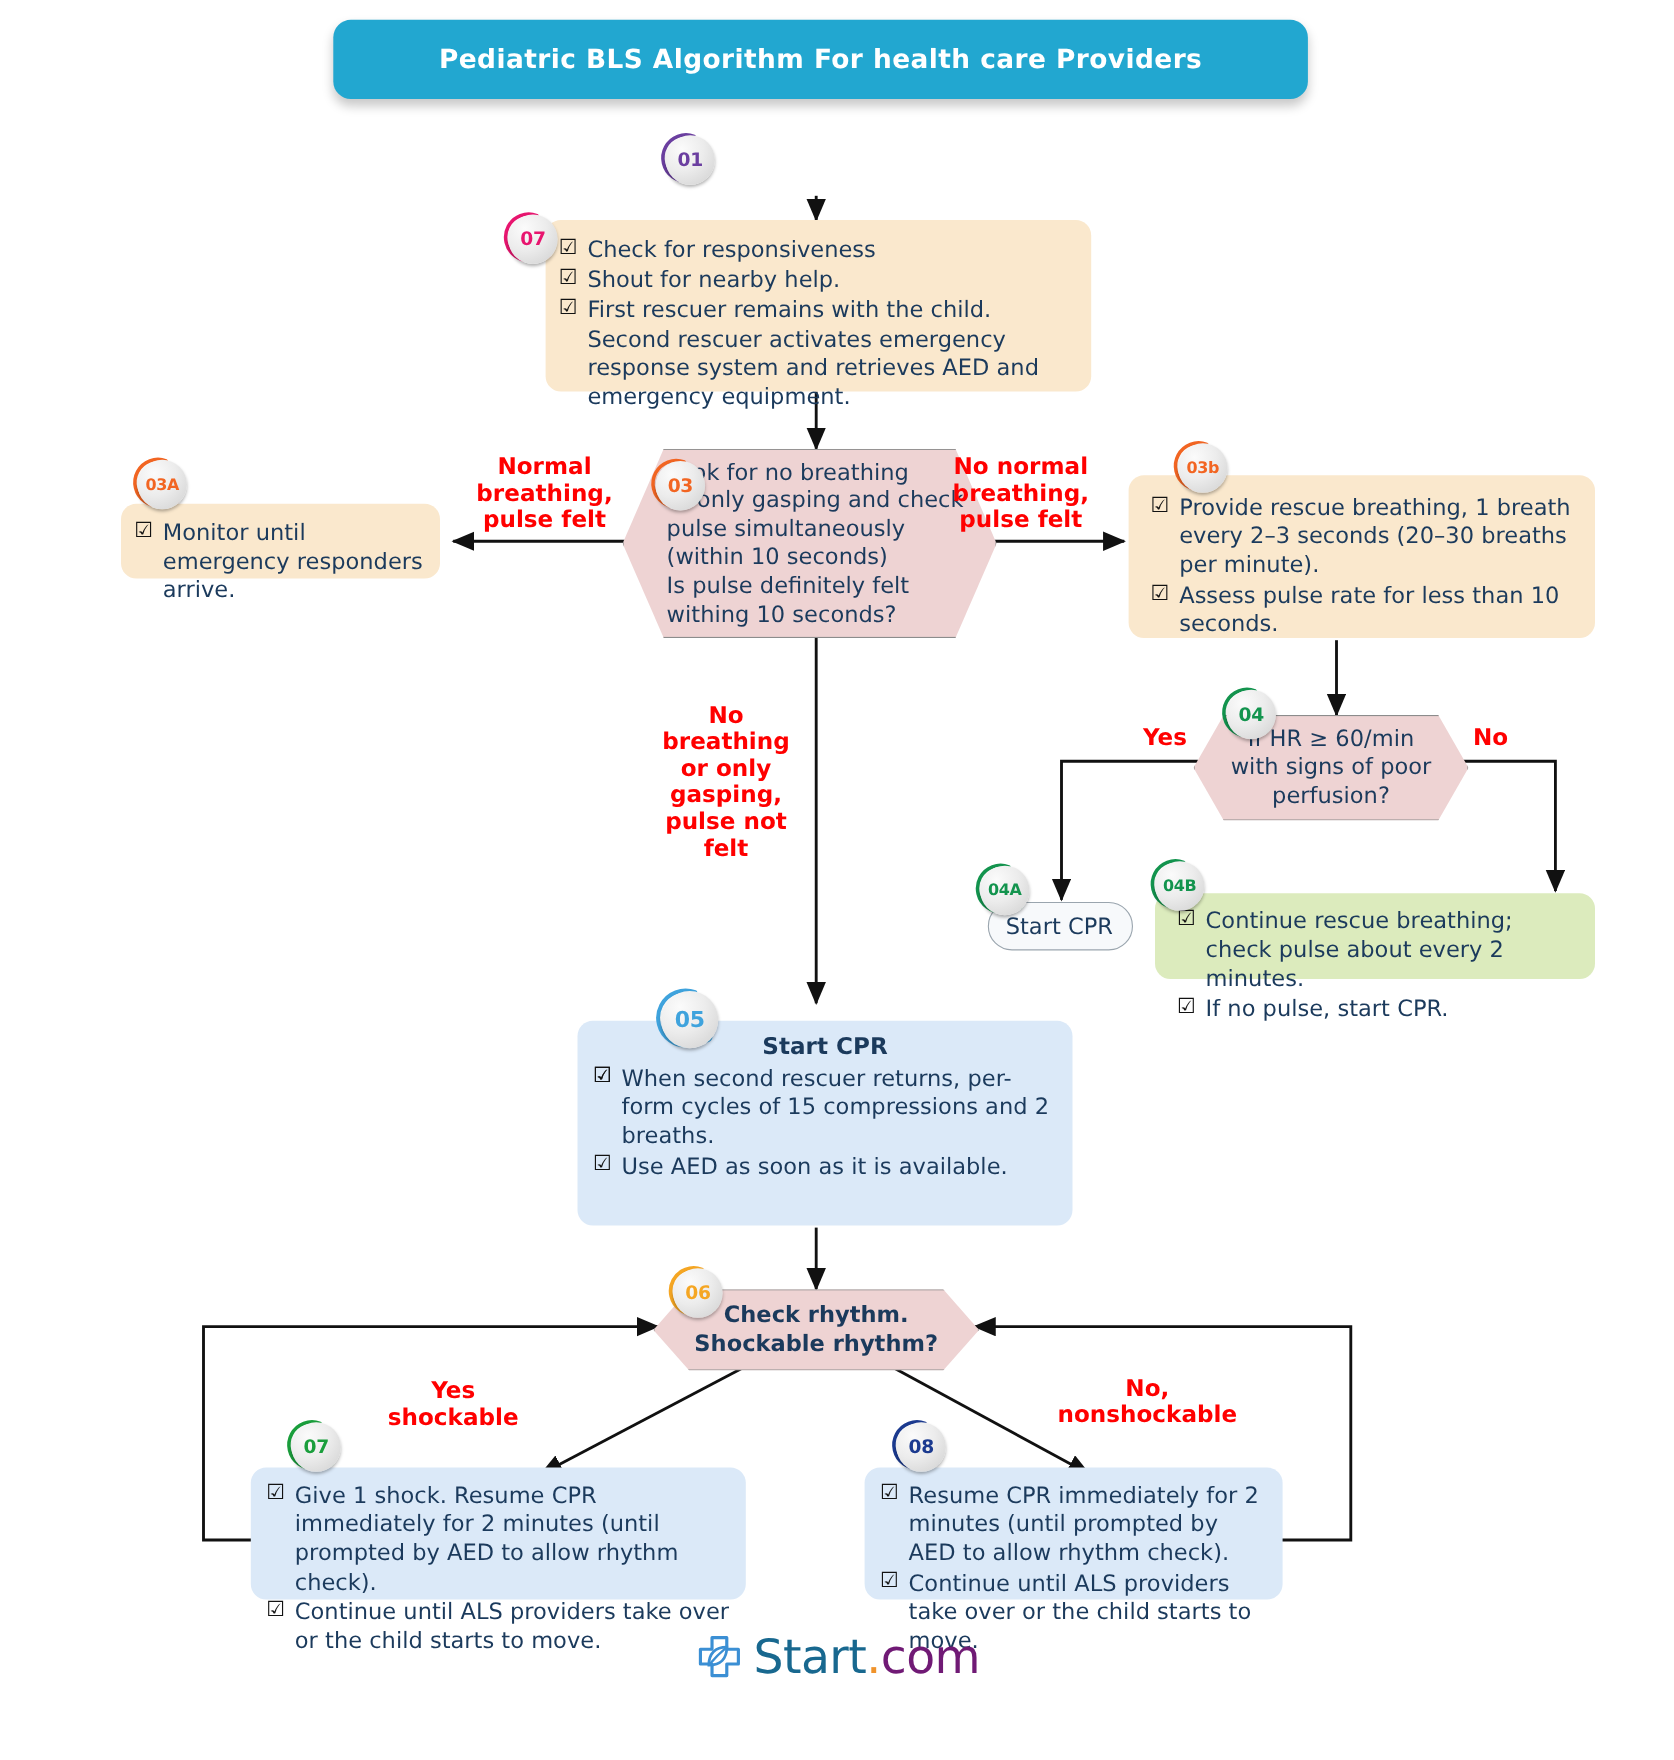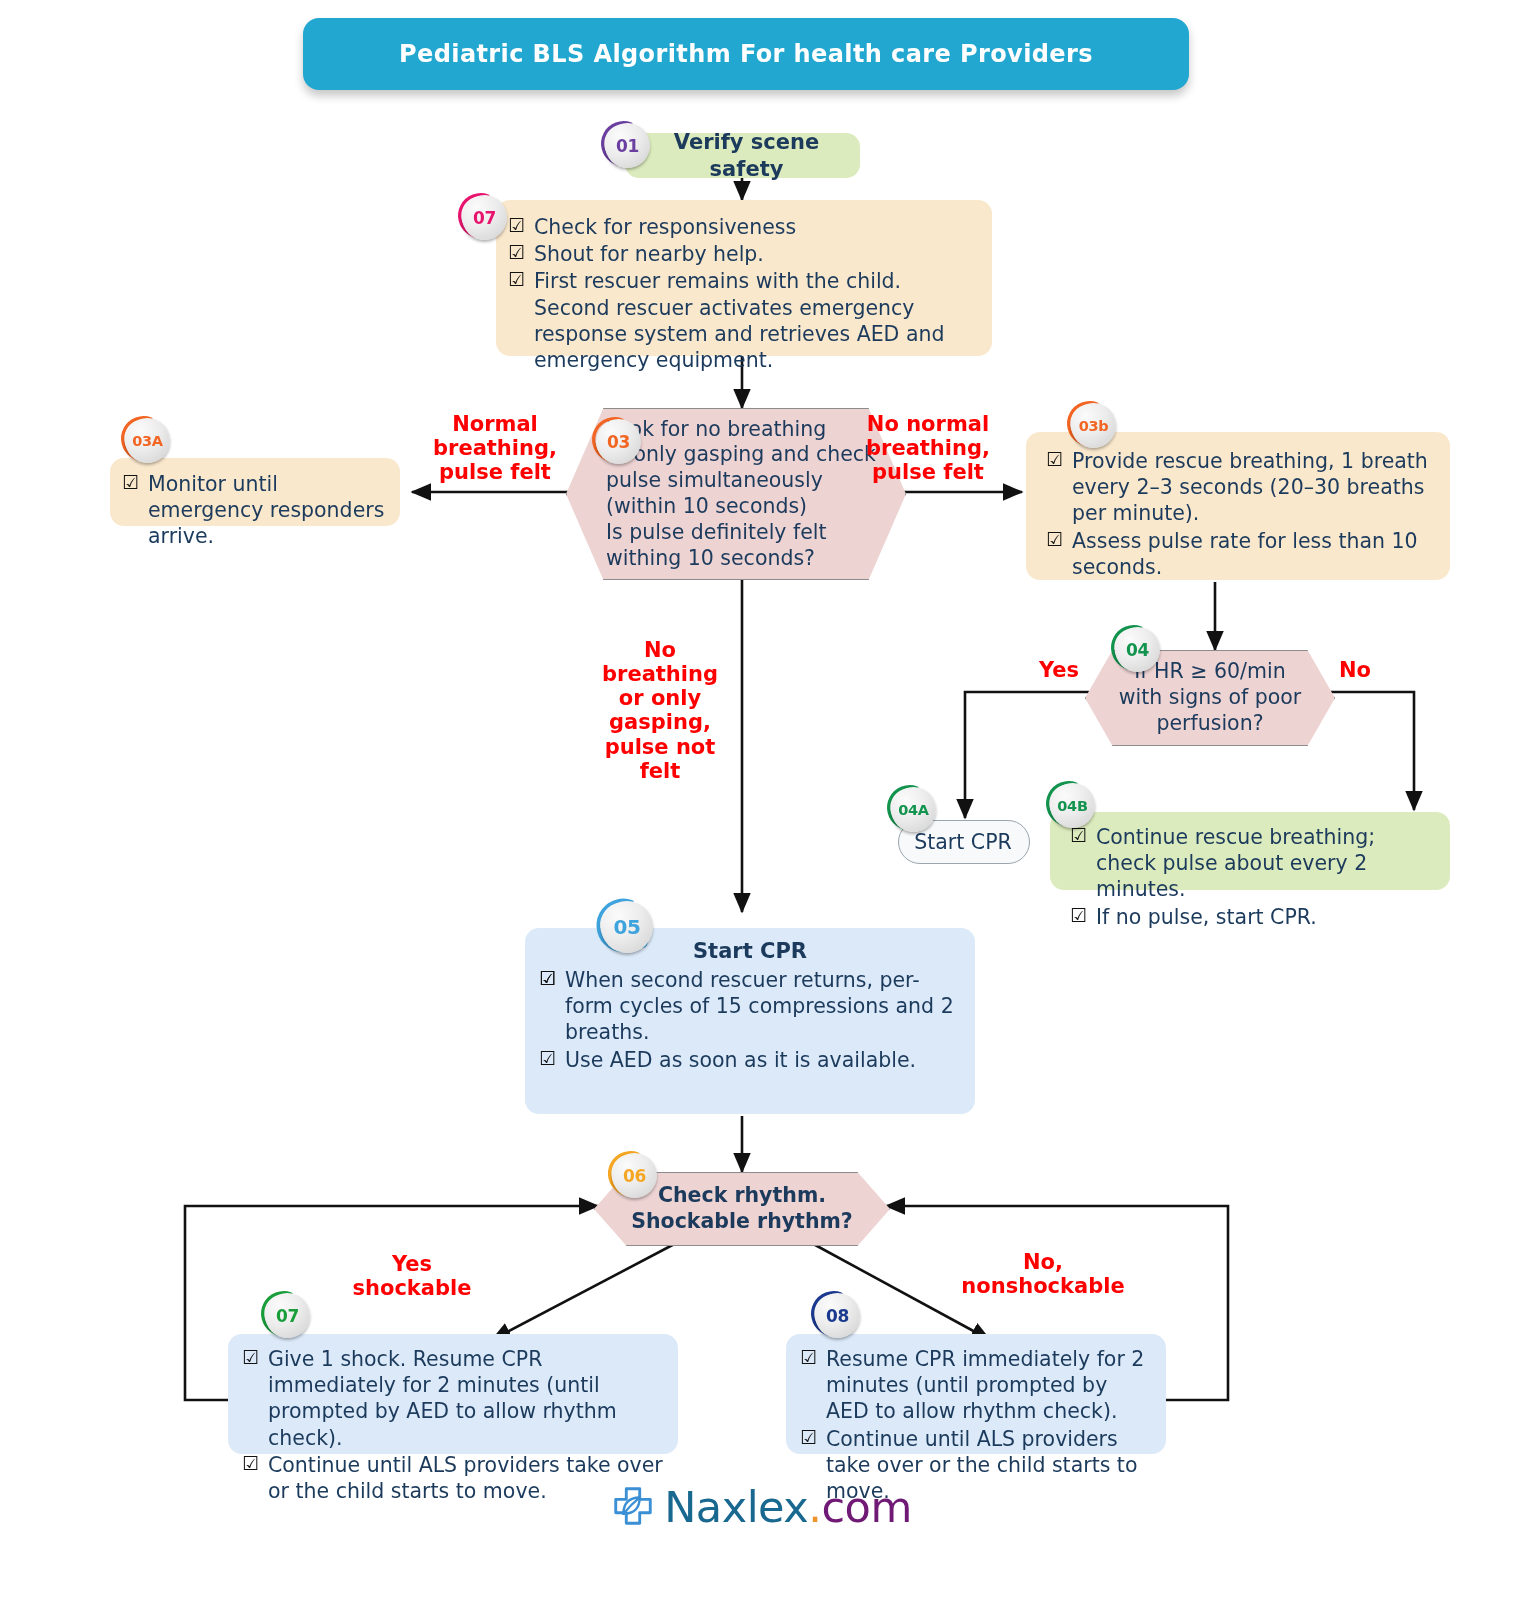--- a/index.html
+++ b/index.html
@@ -157,23 +157,20 @@
       <path d="M232,1400 L185,1400 L185,1206 L598,1206"></path>
 
       <path d="M1165,1400 L1228,1400 L1228,1206 L886,1206"></path>
     </g>
   </svg>
 
   <div class="title-bar">
     <div class="t">Pediatric BLS Algorithm For health care Providers</div>
   </div>
 
-  <div class="node green" style="left:625px; top:133px; width:235px; height:45px; display:flex; align-items:center; padding-left:22px;">
-    <div class="plain" style="font-weight:bold; font-size:21px; width:100%; text-align:center;">Verify scene safety</div>
-  </div>
   <div class="badge" style="left:598px; top:118px;">
     <svg width="52" height="52" viewBox="0 0 52 52">
       <path d="M33,6 A21,21 0 1 0 41,40" stroke="#6b3fa0" stroke-width="3.2" fill="none" stroke-linecap="round"></path>
       <circle cx="41.5" cy="40.5" r="4" fill="#6b3fa0"></circle>
     </svg>
     <div class="disc">
         <span class="num" style="color:#6b3fa0;">01</span>
       </div>
   </div>
 
@@ -382,17 +379,17 @@
   <div class="elabel" style="left:950px; top:1250px; width:186px; white-space:pre-line;">No,
 nonshockable</div>
 
   <div class="logo">
     <svg class="mark" viewBox="0 0 48 48">
       <path d="M17,5 h14 v11 h11 v14 h-11 v11 h-14 v-11 h-11 v-14 h11 z" fill="none" stroke="#3b8fd4" stroke-width="3" stroke-linejoin="round"></path>
       <path d="M14,31 C14,20 20,14 31,14 C31,25 25,31 14,31 z" fill="none" stroke="#3b8fd4" stroke-width="2.6"></path>
       <path d="M14,31 C19,25 25,19 31,14" fill="none" stroke="#3b8fd4" stroke-width="2.2"></path>
     </svg>
     <div class="word">
-      <span class="nax">Naxlex</span><span class="dot">.</span><span class="com">com</span>
+      <span class="nax">Start</span><span class="dot">.</span><span class="com">com</span>
     </div>
   </div>
 
 </div>
 
 </body></html>

